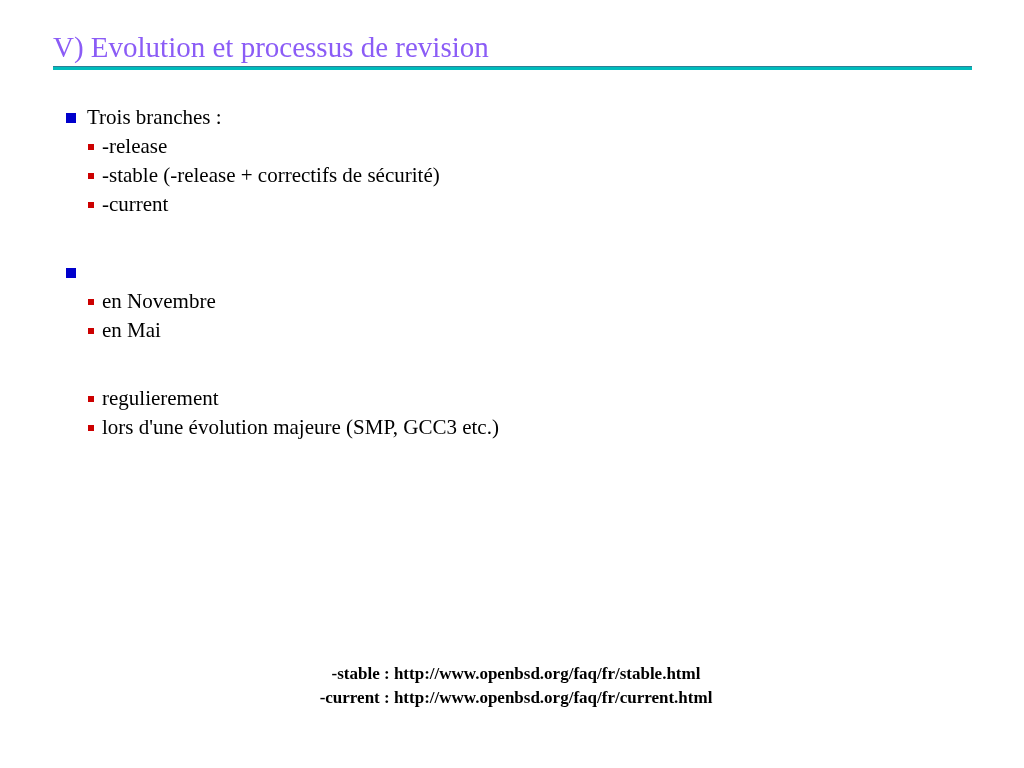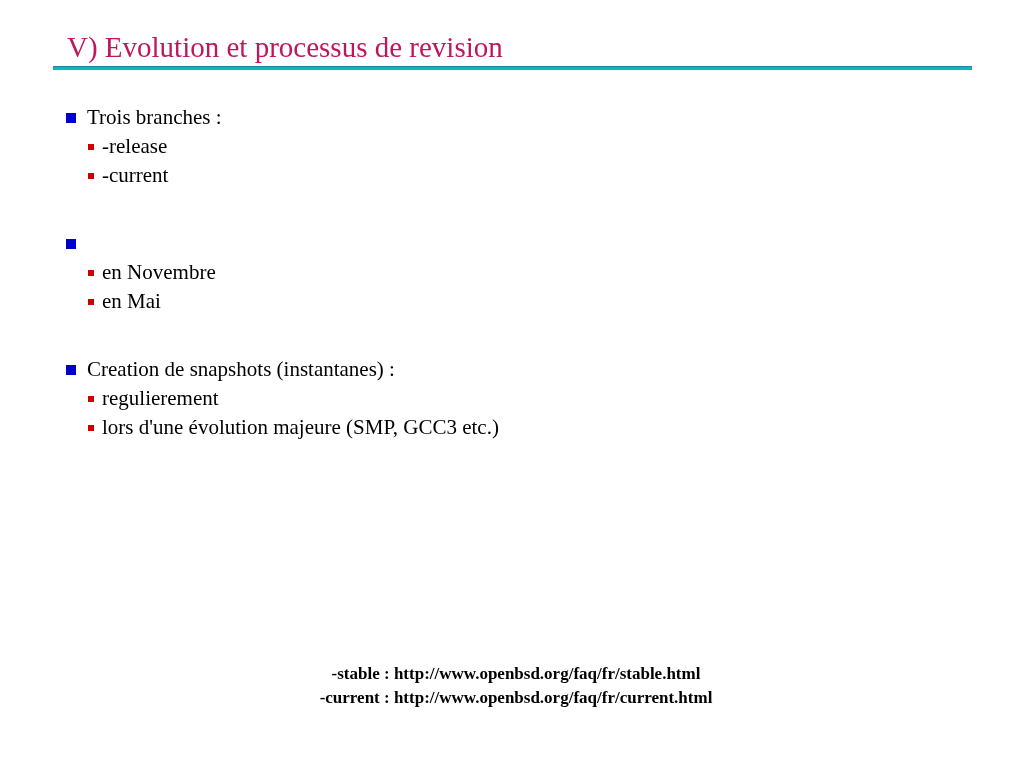--- a/index.html
+++ b/index.html
@@ -19,22 +19,21 @@
     position: absolute;
     inset: 0;
   }
   .title {
     position: absolute;
     left: 53px;
     top: 31px;
     font-size: 29px;
     line-height: 33px;
     white-space: nowrap;
-    color: #be185d;
-    margin-left: 14px;
+    color: #8b5cf6;
   }
   .rule {
     position: absolute;
     left: 53px;
     top: 66px;
     width: 919px;
     height: 4px;
     background: linear-gradient(to bottom, #2e7f96 0px, #2e7f96 1px, #00bcbc 1px, #00bcbc 4px);
   }
   .content {
@@ -99,43 +98,43 @@
       <div class="row l1">
         <span class="sq"></span>
         <span>Trois branches :</span>
       </div>
       <div class="row l2">
         <span class="sq"></span>
         <span>-release</span>
       </div>
       <div class="row l2">
         <span class="sq"></span>
+        <span>-stable (-release + correctifs de sécurité)</span>
+      </div>
+      <div class="row l2">
+        <span class="sq"></span>
         <span>-current</span>
       </div>
     </div>
 
     <div class="group">
       <div class="row l1">
         <span class="sq"></span>
       </div>
       <div class="row l2">
         <span class="sq"></span>
         <span>en Novembre</span>
       </div>
       <div class="row l2">
         <span class="sq"></span>
         <span>en Mai</span>
       </div>
     </div>
 
     <div class="group">
-      <div class="row l1">
-        <span class="sq"></span>
-        <span>Creation de snapshots (instantanes) :</span>
-      </div>
       <div class="row l2">
         <span class="sq"></span>
         <span>regulierement</span>
       </div>
       <div class="row l2">
         <span class="sq"></span>
         <span>lors d'une évolution majeure (SMP, GCC3 etc.)</span>
       </div>
     </div>
 

